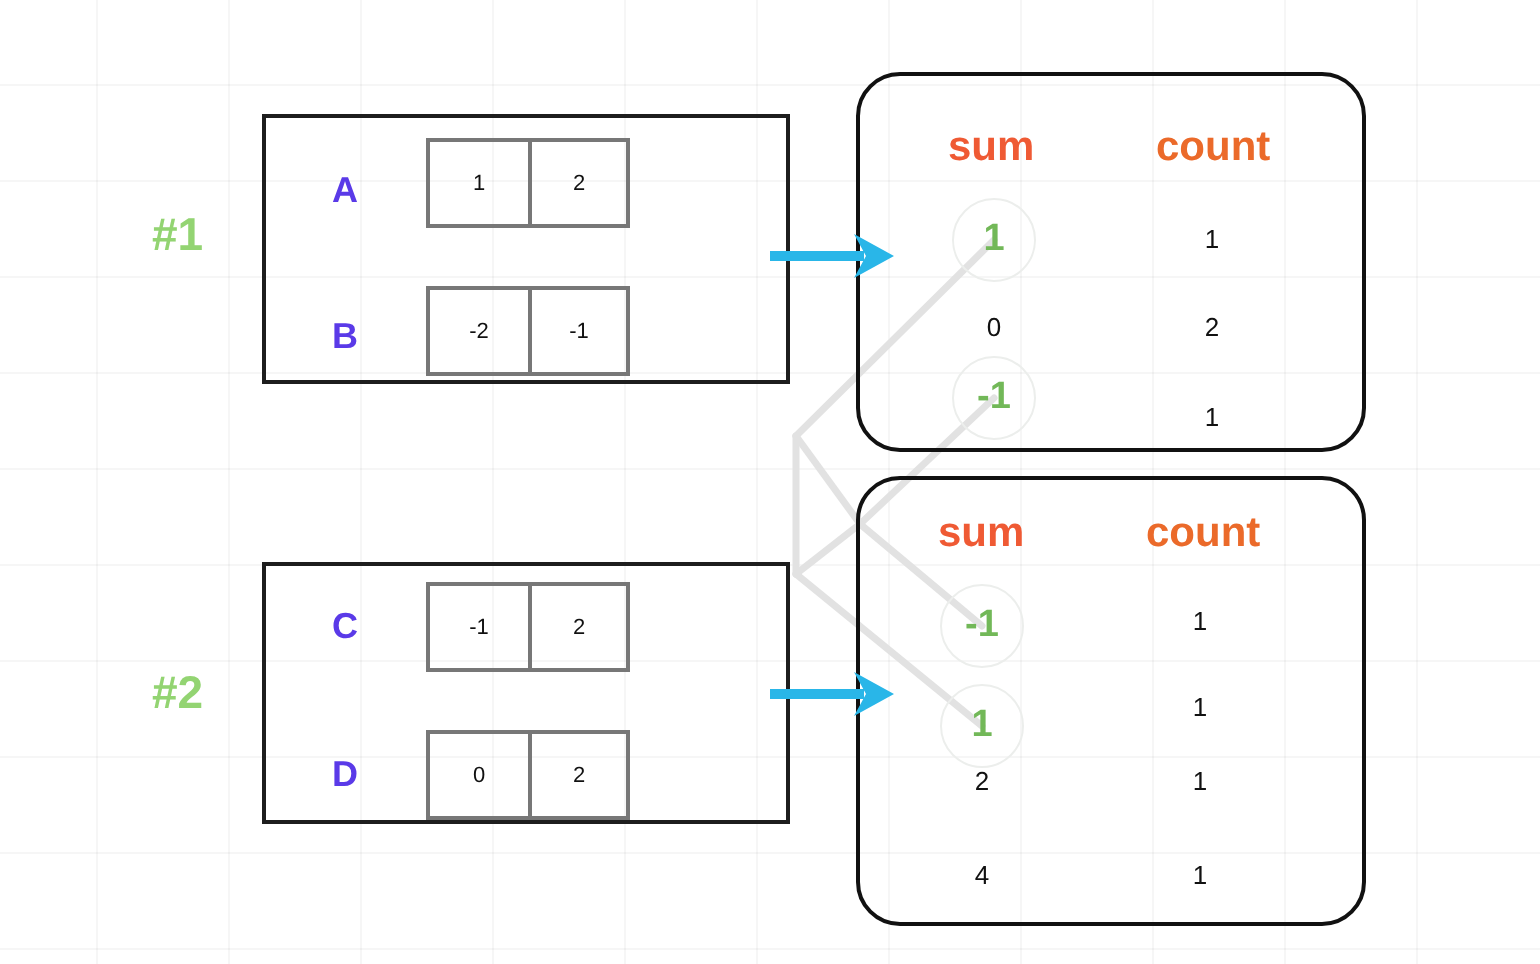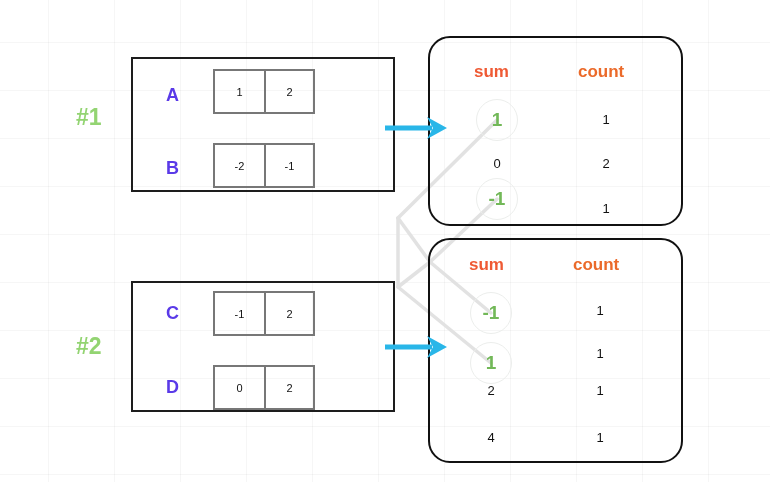--- a/index.html
+++ b/index.html
@@ -63,21 +63,21 @@
   
   .rbox{
     position:absolute;
     border:2px solid #111;
     border-radius:22px;
     box-sizing:border-box;
     background:transparent;
   }
   .colhead{
     position:absolute;
-    font-size:17px;
+    font-size:21px;
     font-weight:bold;
     color:#ef5a34;
     user-select:none;
     text-align:center;
   }
   .colhead.count{color:#eb6a2a;}
   .valcell{
     position:absolute;
     font-size:13px;
     color:#111;

